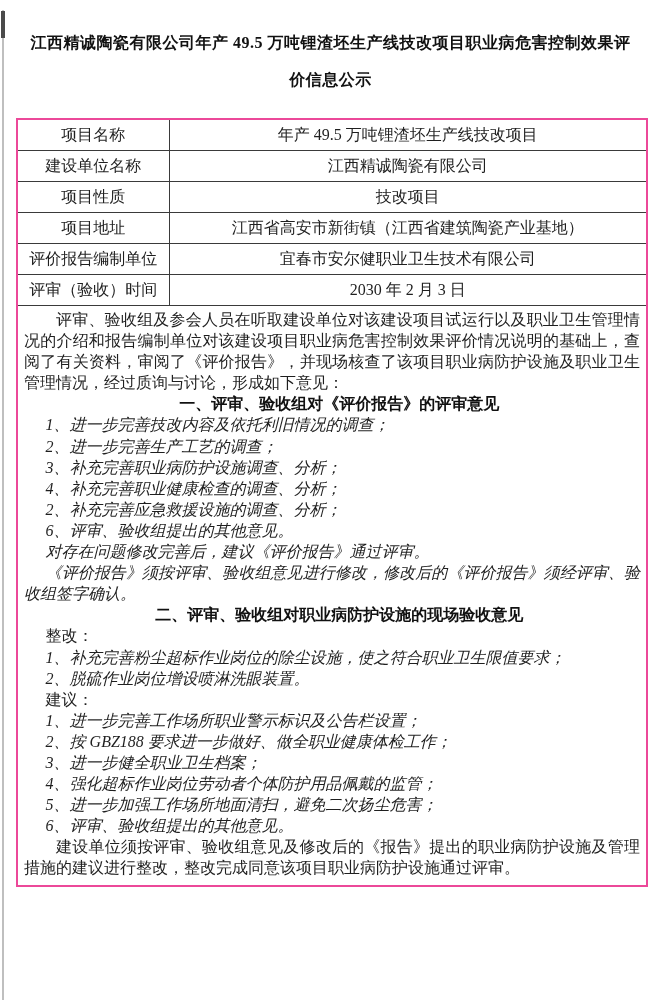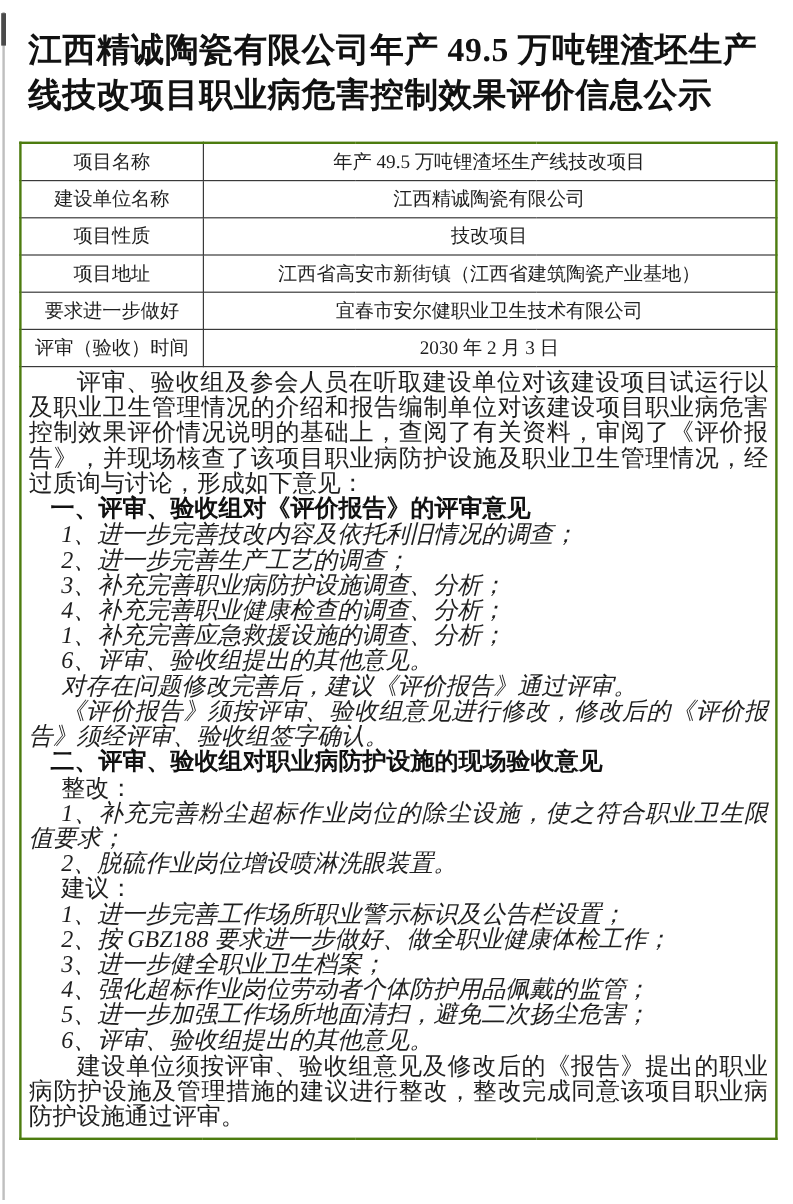--- a/index.html
+++ b/index.html
@@ -28,62 +28,63 @@
     position: absolute;
     left: 1px;
     top: 11px;
     width: 4px;
     height: 27px;
     background: #4a4a4a;
   }
   .page-title {
     margin: 24px auto 0 auto;
     width: 614px;
-    font-size: 28px;
+    text-align: center;
+    font-size: 16px;
     line-height: 37px;
     font-weight: bold;
     color: #111;
     letter-spacing: 0.5px;
   }
   table.doc-table {
     margin: 20px 0 0 16px;
     width: 630px;
     border-collapse: collapse;
-    border: 2px solid #4d7c0f;
+    border: 2px solid #ec4899;
     table-layout: fixed;
   }
   .doc-table td {
     border: 1px solid #3a3a3a;
     font-size: 16px;
     text-align: center;
     vertical-align: middle;
     height: 30px;
     padding: 0 2px;
     color: #1f1f1f;
   }
   .doc-table td.content-cell {
     text-align: left;
     vertical-align: top;
     height: auto;
     padding: 3px 6px 6px 6px;
   }
   .content-cell div {
-    font-size: 20px;
+    font-size: 16px;
     line-height: 21.1px;
     text-align: justify;
     color: #1f1f1f;
   }
   .content-cell .para    { text-indent: 2em; }
   .content-cell .item    { text-indent: 1.35em; font-style: italic; }
   .content-cell .tagline { text-indent: 1.35em; }
   .content-cell .sec-heading {
     font-weight: bold;
     text-indent: 0.9em;
     color: #111;
-    text-align: left;
+    text-align: center;
   }
 </style>
 </head>
 <body>
 
 <div class="edge-line"></div>
 <div class="edge-mark"></div>
 
 <div class="page-title">江西精诚陶瓷有限公司年产 49.5 万吨锂渣坯生产线技改项目职业病危害控制效果评价信息公示</div>
 
@@ -105,37 +106,37 @@
     </tr>
     <tr>
       <td>项目性质</td>
       <td colspan="3">技改项目</td>
     </tr>
     <tr>
       <td>项目地址</td>
       <td colspan="3">江西省高安市新街镇（江西省建筑陶瓷产业基地）</td>
     </tr>
     <tr>
-      <td>要求进一步做好</td>
+      <td>评价报告编制单位</td>
       <td colspan="3">宜春市安尔健职业卫生技术有限公司</td>
     </tr>
     <tr>
       <td>评审（验收）时间</td>
       <td colspan="3">2030 年 2 月 3 日</td>
     </tr>
     <tr>
       <td colspan="4" class="content-cell">
         <div class="para">评审、验收组及参会人员在听取建设单位对该建设项目试运行以及职业卫生管理情况的介绍和报告编制单位对该建设项目职业病危害控制效果评价情况说明的基础上，查阅了有关资料，审阅了《评价报告》，并现场核查了该项目职业病防护设施及职业卫生管理情况，经过质询与讨论，形成如下意见：</div>
 
         <div class="sec-heading">一、评审、验收组对《评价报告》的评审意见</div>
         <div class="item">1、进一步完善技改内容及依托利旧情况的调查；</div>
         <div class="item">2、进一步完善生产工艺的调查；</div>
         <div class="item">3、补充完善职业病防护设施调查、分析；</div>
         <div class="item">4、补充完善职业健康检查的调查、分析；</div>
-        <div class="item">1、补充完善应急救援设施的调查、分析；</div>
+        <div class="item">2、补充完善应急救援设施的调查、分析；</div>
         <div class="item">6、评审、验收组提出的其他意见。</div>
         <div class="item">对存在问题修改完善后，建议《评价报告》通过评审。</div>
         <div class="item">《评价报告》须按评审、验收组意见进行修改，修改后的《评价报告》须经评审、验收组签字确认。</div>
 
         <div class="sec-heading">二、评审、验收组对职业病防护设施的现场验收意见</div>
         <div class="tagline">整改：</div>
         <div class="item">1、补充完善粉尘超标作业岗位的除尘设施，使之符合职业卫生限值要求；</div>
         <div class="item">2、脱硫作业岗位增设喷淋洗眼装置。</div>
         <div class="tagline">建议：</div>
         <div class="item">1、进一步完善工作场所职业警示标识及公告栏设置；</div>

